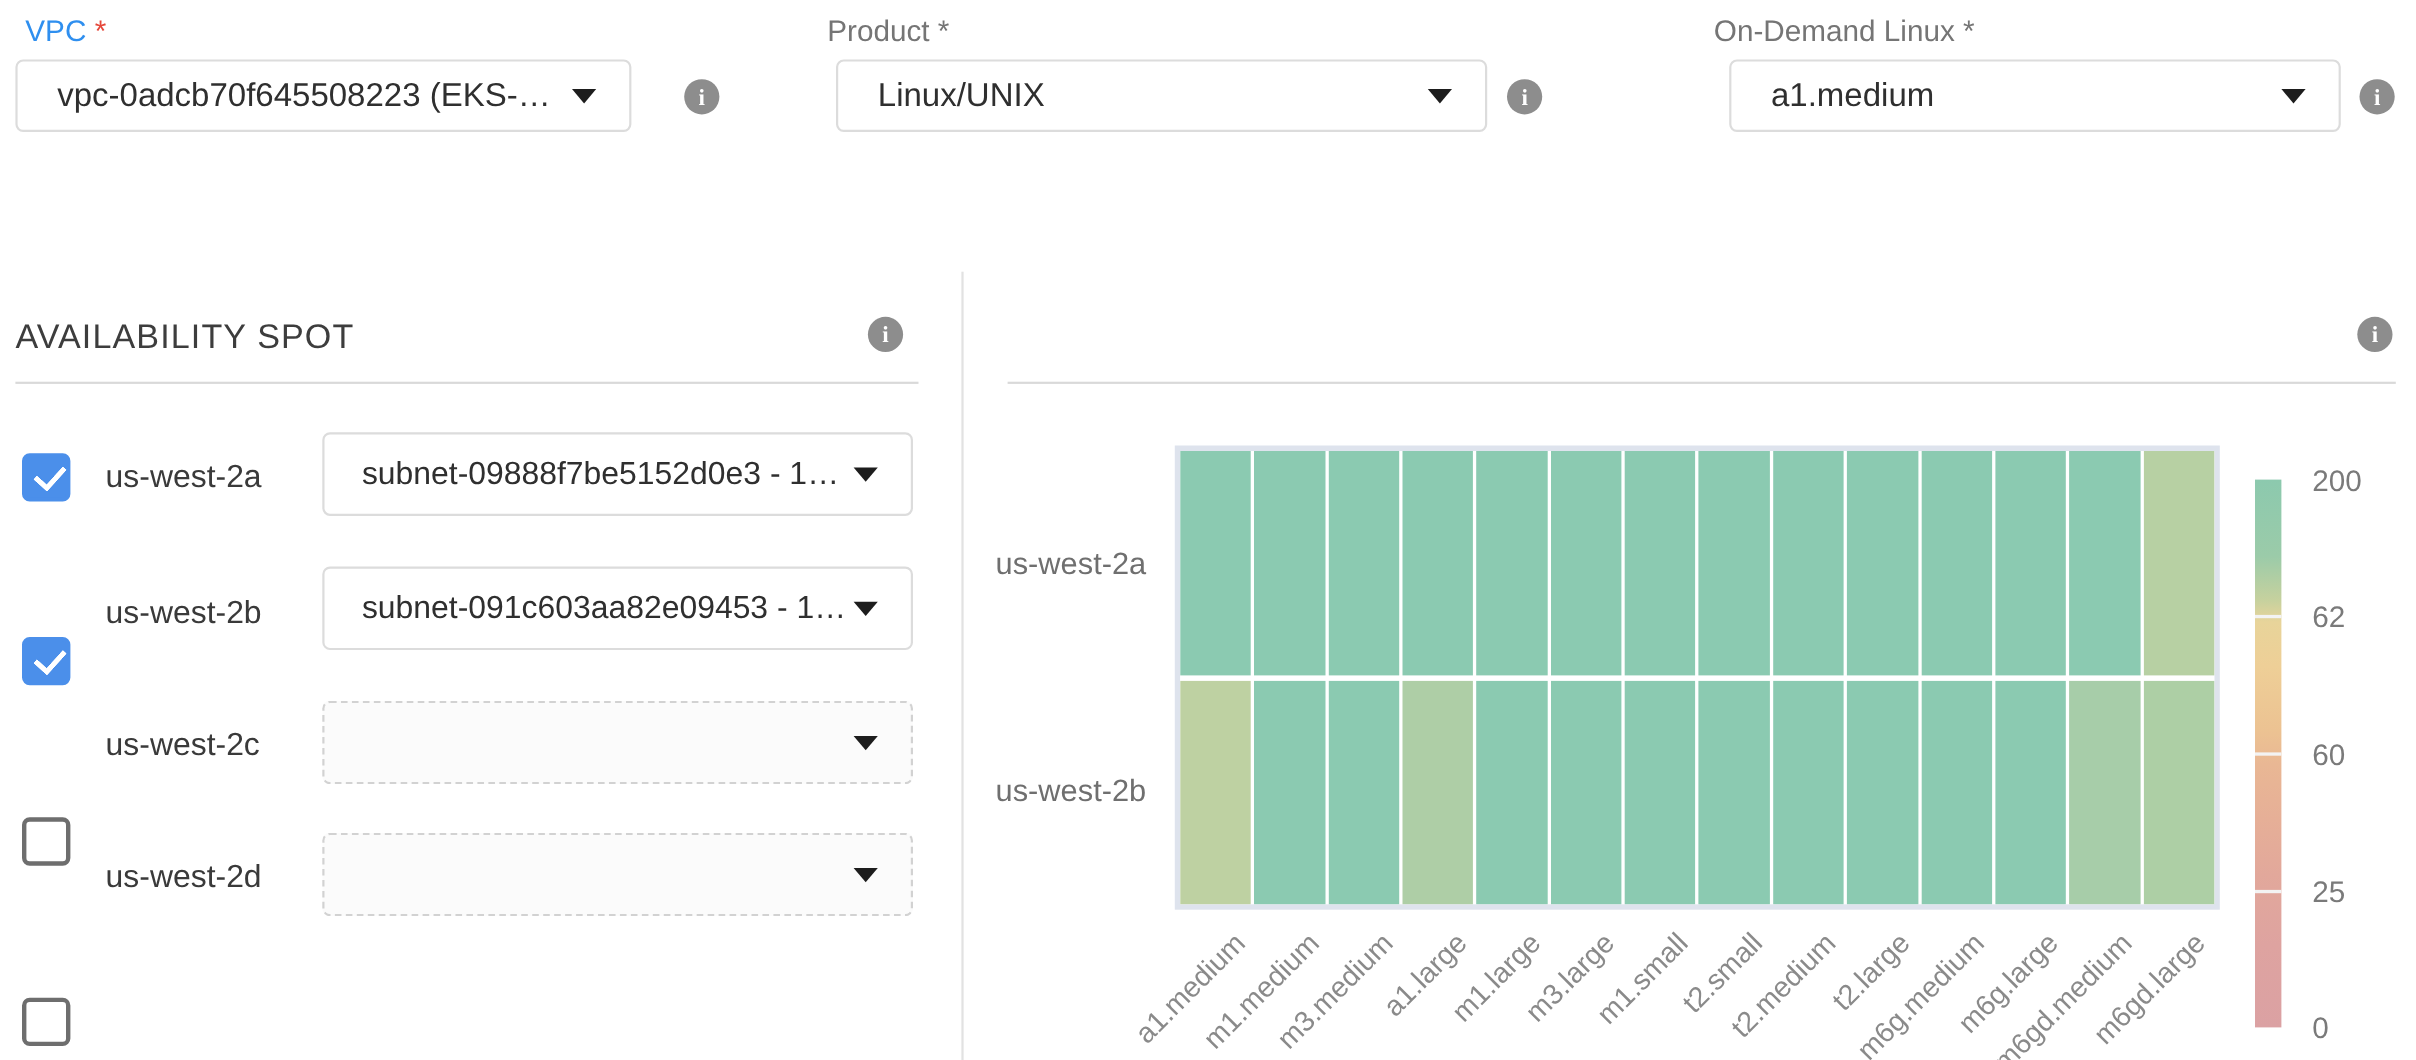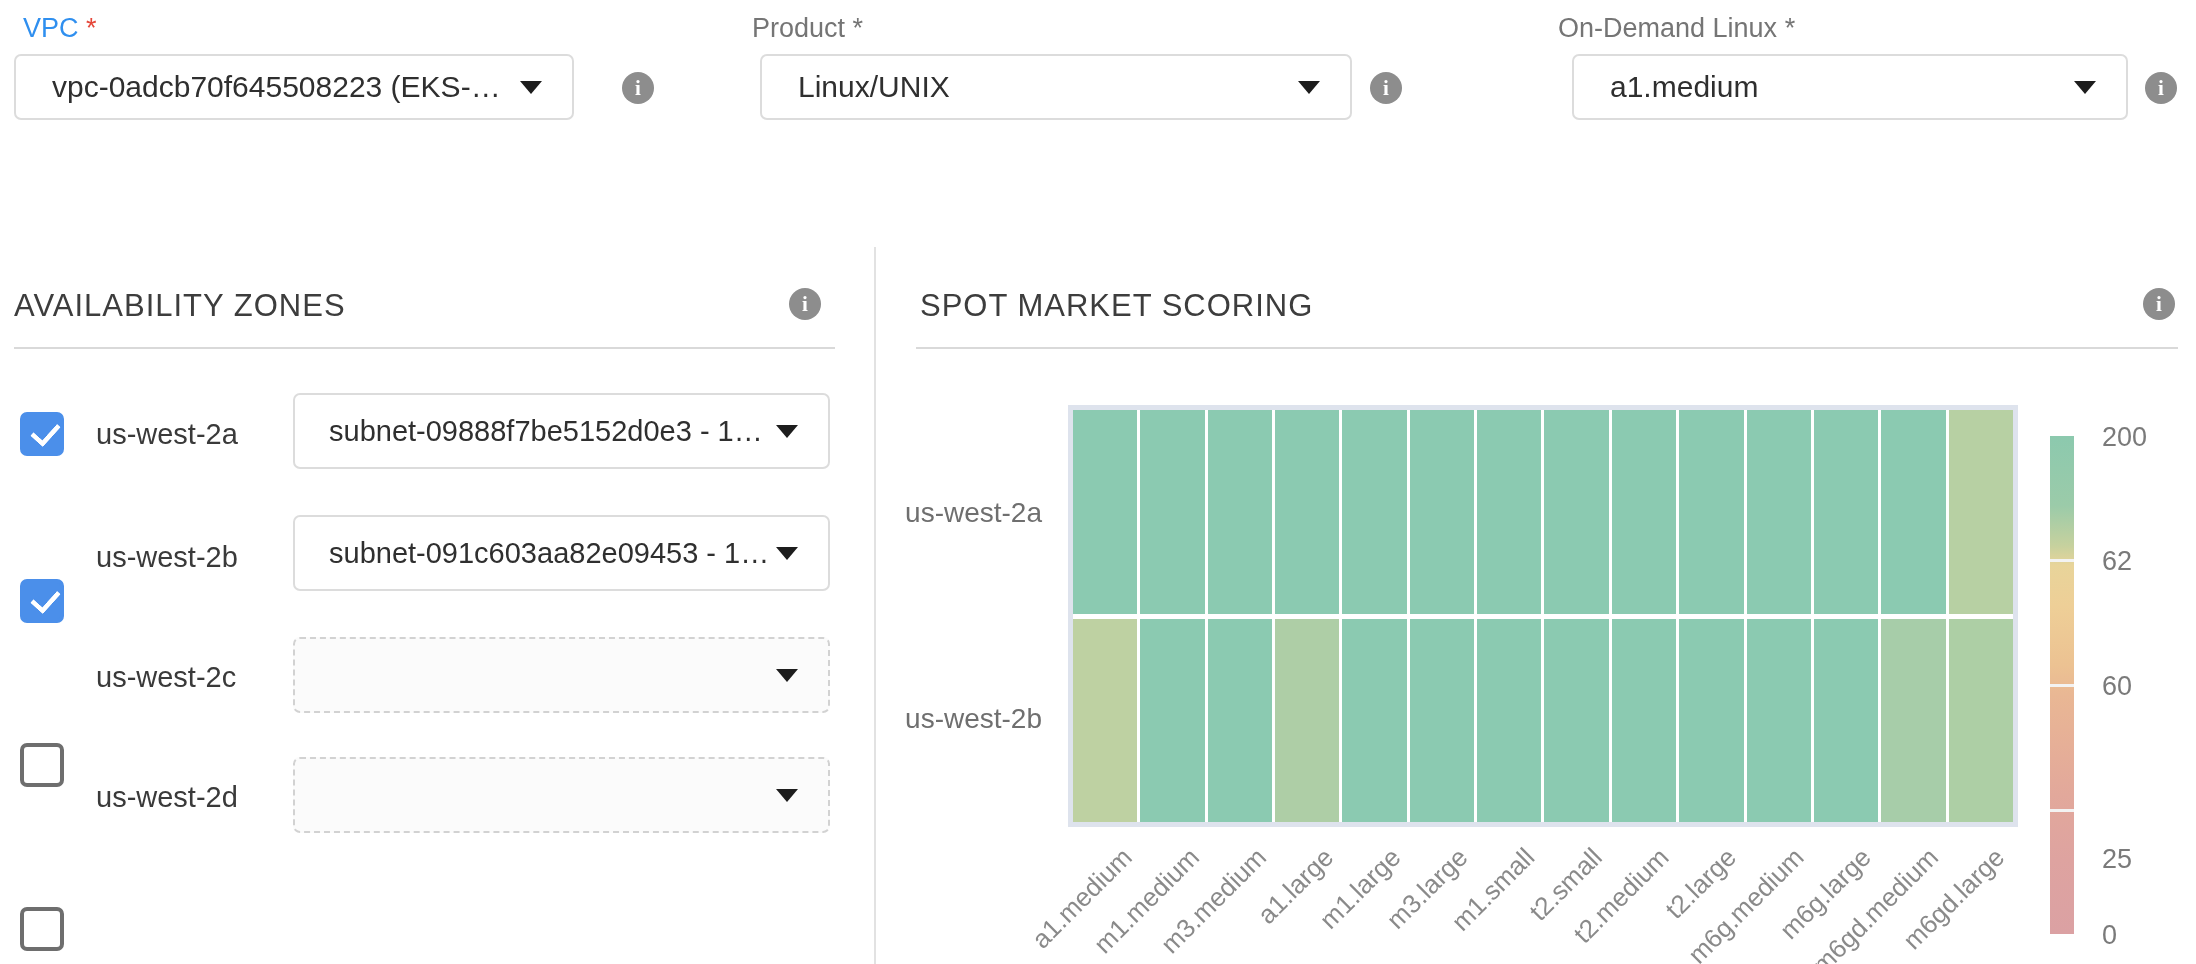--- a/index.html
+++ b/index.html
@@ -85,29 +85,28 @@
     <span class="req-gray"> *</span>
   </div>
   <div class="abs select-box" style="left:1572px;top:54px;width:556px;">
     <div class="val">a1.medium</div>
     <div class="caret"></div>
   </div>
   <div class="abs info-icon" style="left:2145px;top:72px;">
     <span>i</span>
   </div>
 
-  <div class="abs section-title" style="left:14px;top:288px;">AVAILABILITY ZONES</div>
+  <div class="abs section-title" style="left:14px;top:288px;">AVAILABILITY SPOT</div>
   <div class="abs info-icon" style="left:789px;top:288px;">
     <span>i</span>
   </div>
   <div class="abs h-divider" style="left:14px;top:347px;width:821px;"></div>
 
   <div class="abs v-divider" style="left:874px;top:247px;height:717px;"></div>
 
-  <div class="abs section-title" style="left:920px;top:288px;">SPOT MARKET SCORING</div>
   <div class="abs info-icon" style="left:2143px;top:288px;">
     <span>i</span>
   </div>
   <div class="abs h-divider" style="left:916px;top:347px;width:1262px;"></div>
 
   <div class="abs az-checkbox checked" style="left:20px;top:412px;">
       <span class="check"></span>
     </div>
   <div class="abs az-label" style="left:96px;top:412px;">us-west-2a</div>
   <div class="abs select-box subnet-select" style="left:293px;top:393px;">
@@ -193,17 +192,17 @@
 
   <div class="abs colorbar" style="background: linear-gradient(rgb(140, 201, 174) 0%, rgb(155, 203, 169) 14%, rgb(198, 209, 158) 22%, rgb(232, 212, 154) 26%, rgb(238, 207, 151) 34%, rgb(236, 194, 146) 46%, rgb(233, 183, 148) 52%, rgb(230, 175, 151) 62%, rgb(226, 168, 155) 72%, rgb(222, 163, 160) 85%, rgb(219, 161, 163) 100%);">
     <div class="cb-tick" style="top:24.6%;"></div>
     <div class="cb-tick" style="top:49.8%;"></div>
     <div class="cb-tick" style="top:74.9%;"></div>
   </div>
   <div>
       <div class="cb-label" style="top: 421px;">200</div>
       <div class="cb-label" style="top: 545px;">62</div>
       <div class="cb-label" style="top: 670px;">60</div>
-      <div class="cb-label" style="top: 795px; margin-top: 48px;">25</div>
+      <div class="cb-label" style="top: 795px;">25</div>
       <div class="cb-label" style="top: 919px;">0</div>
     </div>
 
 </div>
 
 </body></html>

